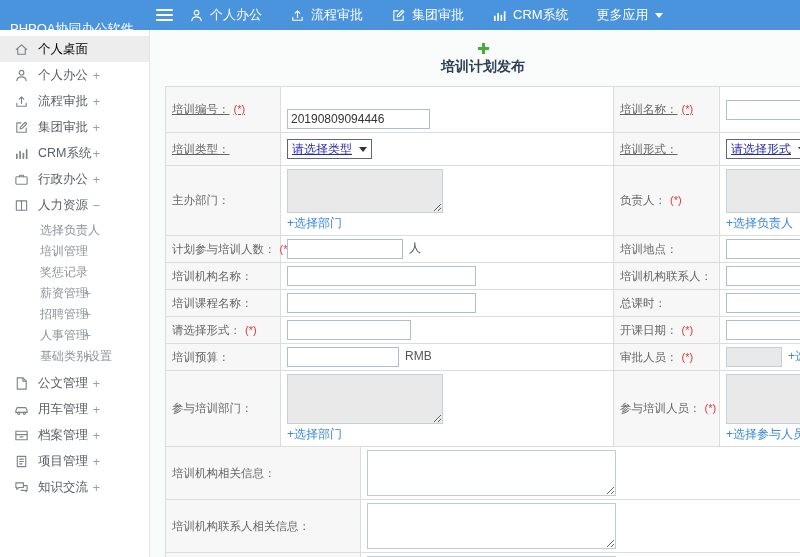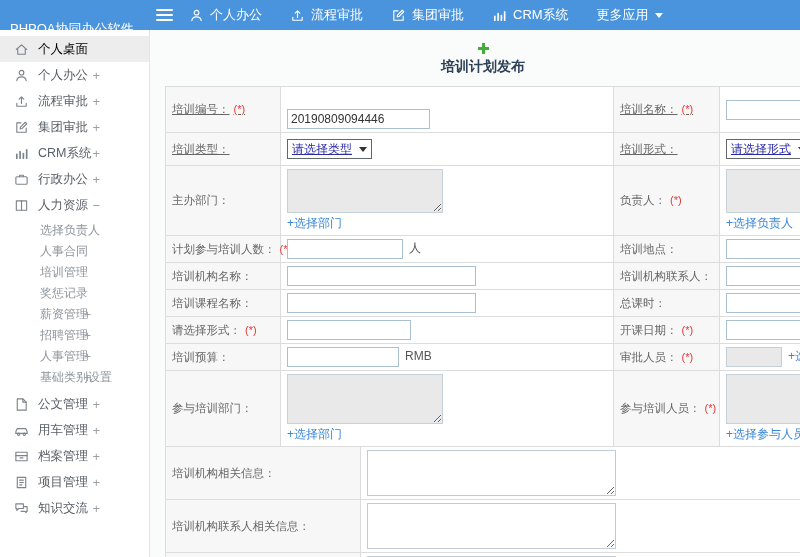--- a/index.html
+++ b/index.html
@@ -184,23 +184,20 @@
         </svg>
       </span>
       <span class="sd-label">人力资源</span>
       <span class="sd-expand">−</span>
     </div>
     <div class="sd-sub">
       <div class="sd-item">
         <span class="sd-label">选择负责人</span>
       </div>
       <div class="sd-item">
-        <span class="sd-label">人事合同</span>
-      </div>
-      <div class="sd-item">
         <span class="sd-label">培训管理</span>
       </div>
       <div class="sd-item">
         <span class="sd-label">奖惩记录</span>
       </div>
       <div class="sd-item">
         <span class="sd-label">薪资管理</span>
         <span class="sd-expand">+</span>
       </div>
       <div class="sd-item">

